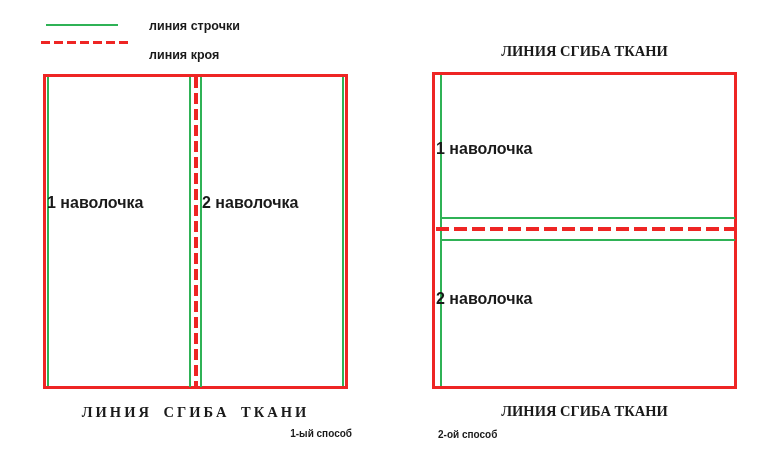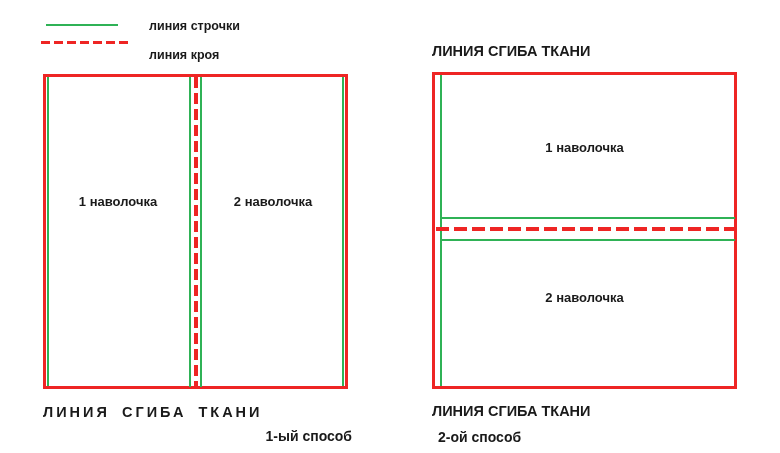--- a/index.html
+++ b/index.html
@@ -31,24 +31,24 @@
   .cloth-rect{border:3px solid var(--cut);box-sizing:border-box;background:transparent;}
   .gline{background:var(--stitch);}
   .vdash{
     width:4px;
     background:repeating-linear-gradient(180deg,var(--cut) 0 11px,transparent 11px 16px);
   }
   .hdash{
     height:4px;
     background:repeating-linear-gradient(90deg,var(--cut) 0 13px,transparent 13px 18px);
   }
-  .piece-label{font-size:13px;font-weight:bold;text-align:center;white-space:nowrap;}
-  .fold-caption{font-size:14.5px;font-weight:bold;white-space:nowrap;}
+  .piece-label{font-size:16px;font-weight:bold;text-align:left;white-space:nowrap;}
+  .fold-caption{font-size:14.5px;font-weight:bold;text-align:center;white-space:nowrap;font-family:Liberation Serif, serif;}
   .fold-caption.spaced{letter-spacing:3px;word-spacing:5px;}
-  .method-caption{font-size:14px;font-weight:bold;white-space:nowrap;}
+  .method-caption{font-size:10px;font-weight:bold;white-space:nowrap;}
   
   .m1-rect{left:43px;top:74px;width:305px;height:315px;}
   .m1-gv-left{left:47px;top:77px;width:2px;height:309px;}
   .m1-gv-right{left:342px;top:77px;width:2px;height:309px;}
   .m1-gv-c1{left:189px;top:77px;width:2px;height:310px;}
   .m1-dash{left:194px;top:77px;height:310px;}
   .m1-gv-c2{left:200px;top:77px;width:2px;height:310px;}
   .m1-label1{left:47px;top:194px;width:142px;}
   .m1-label2{left:202px;top:194px;width:142px;}
   .m1-fold{left:43px;top:404px;width:305px;}

